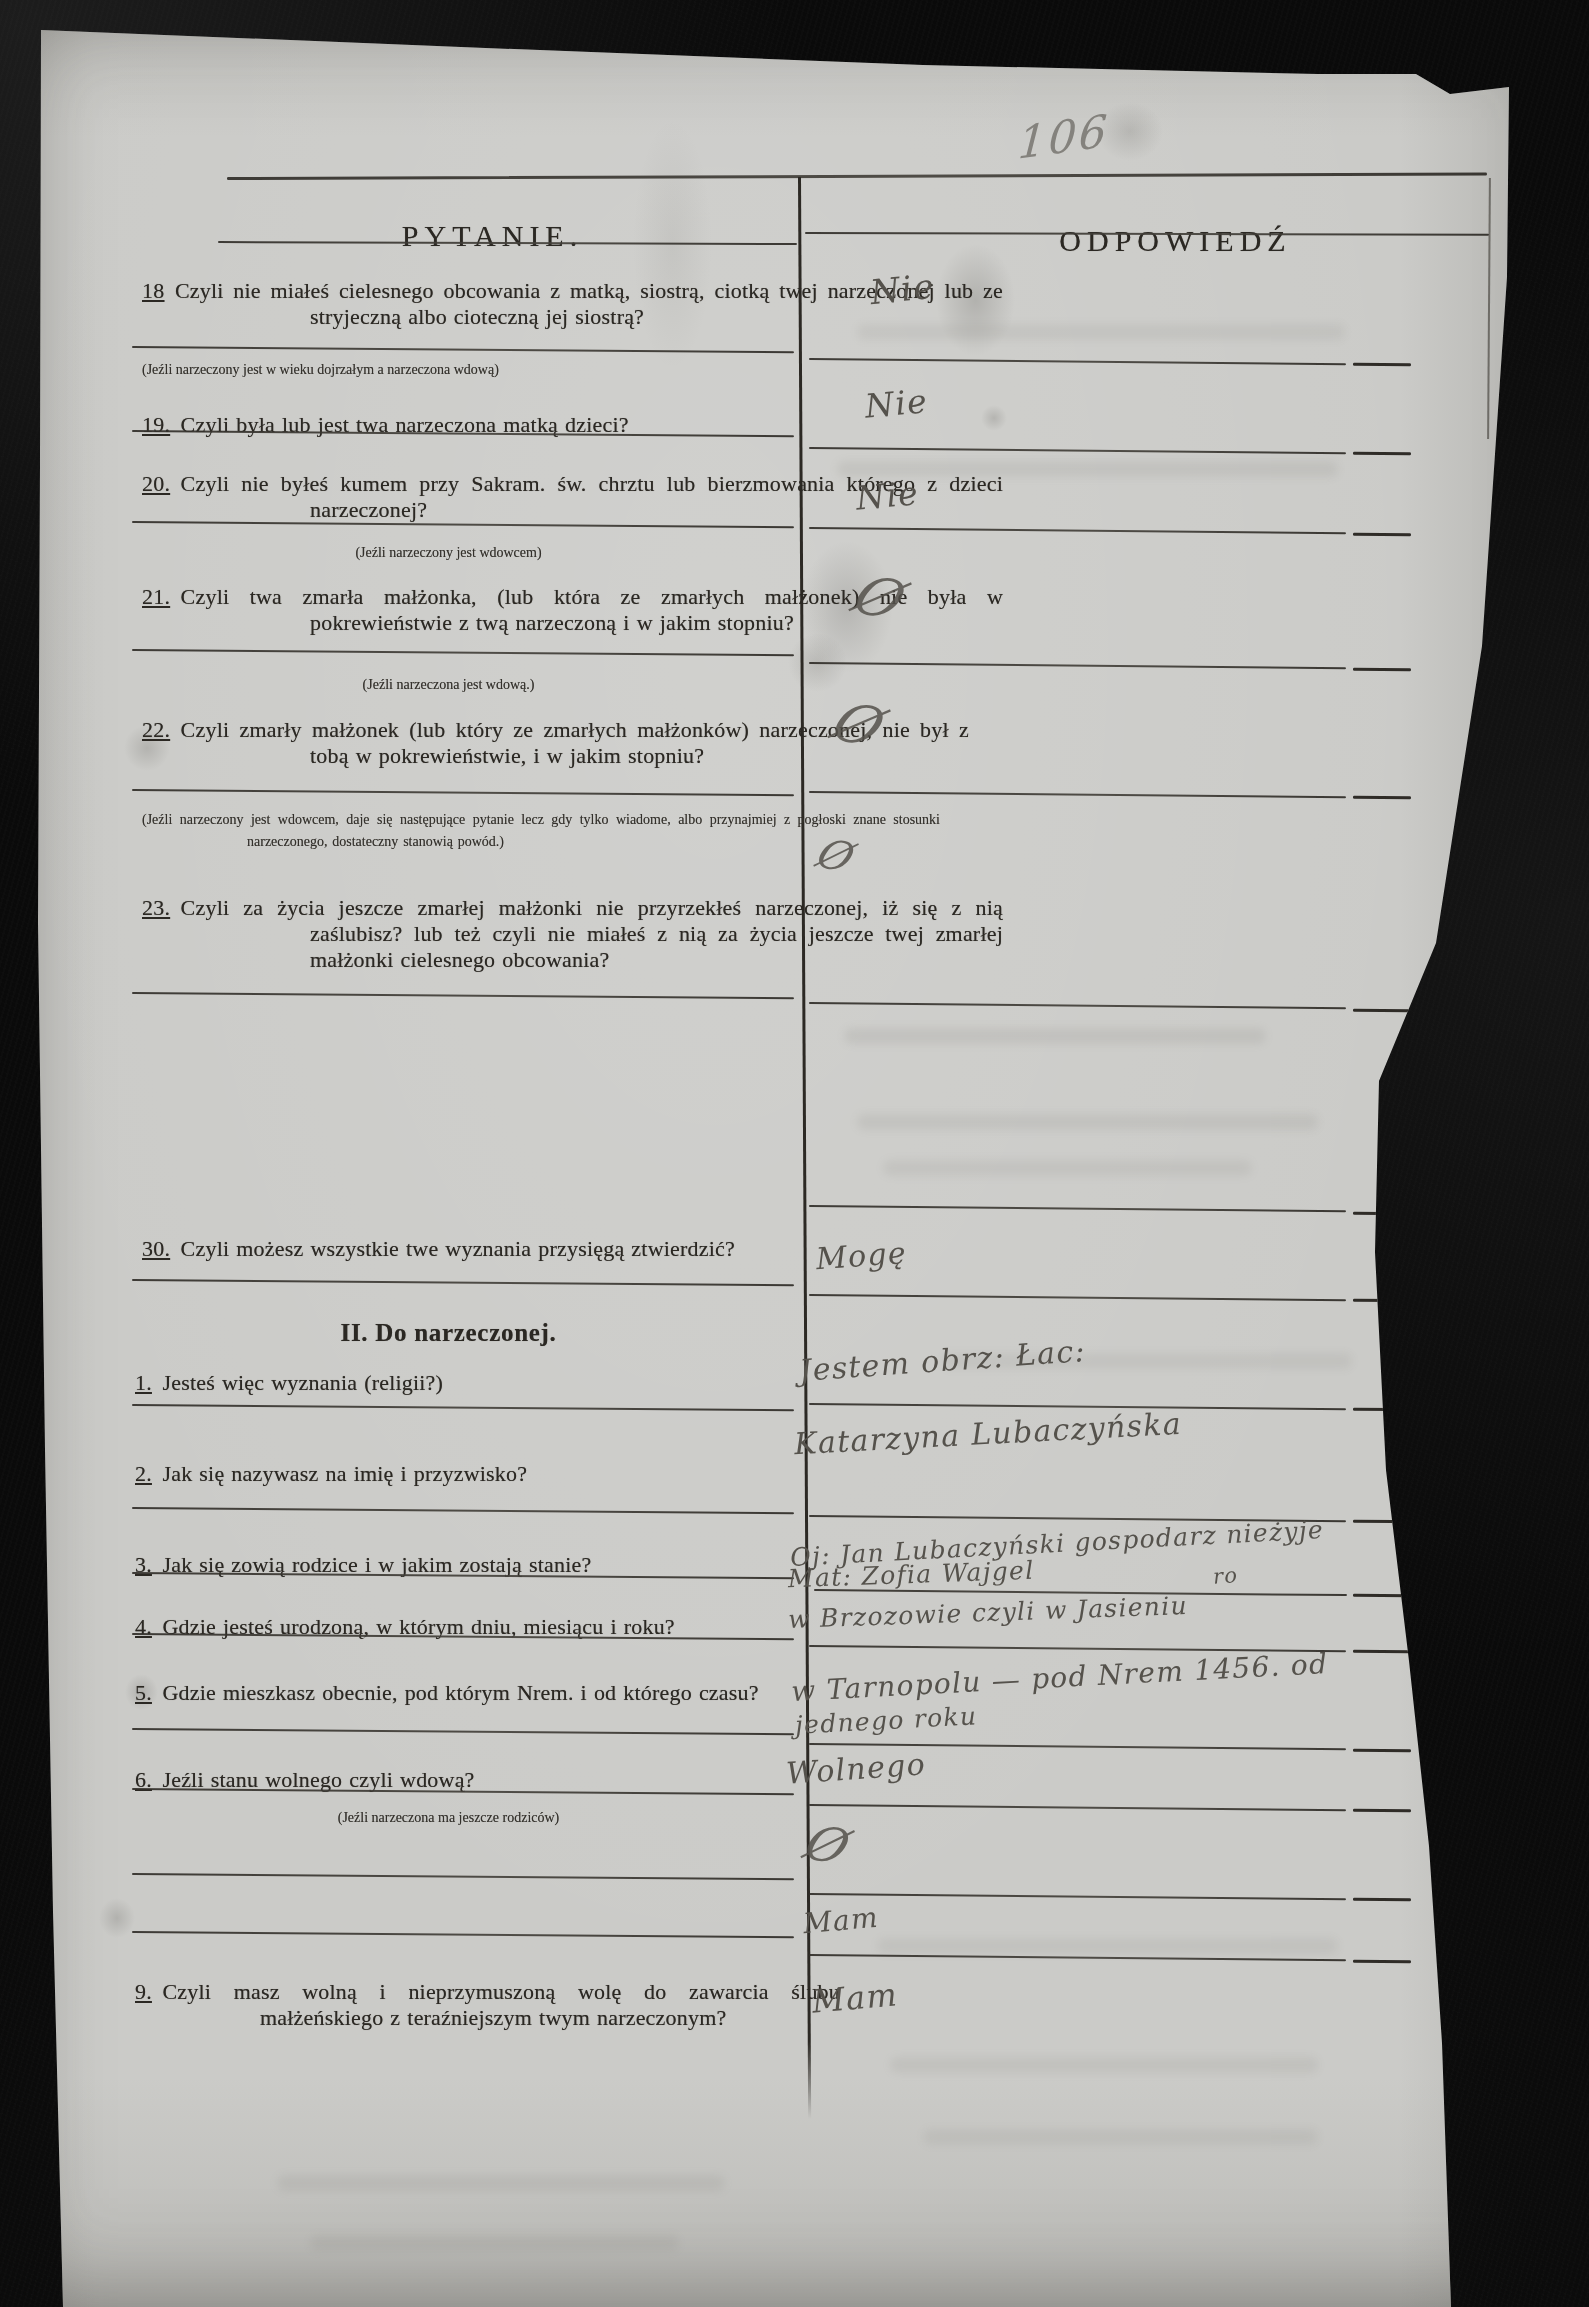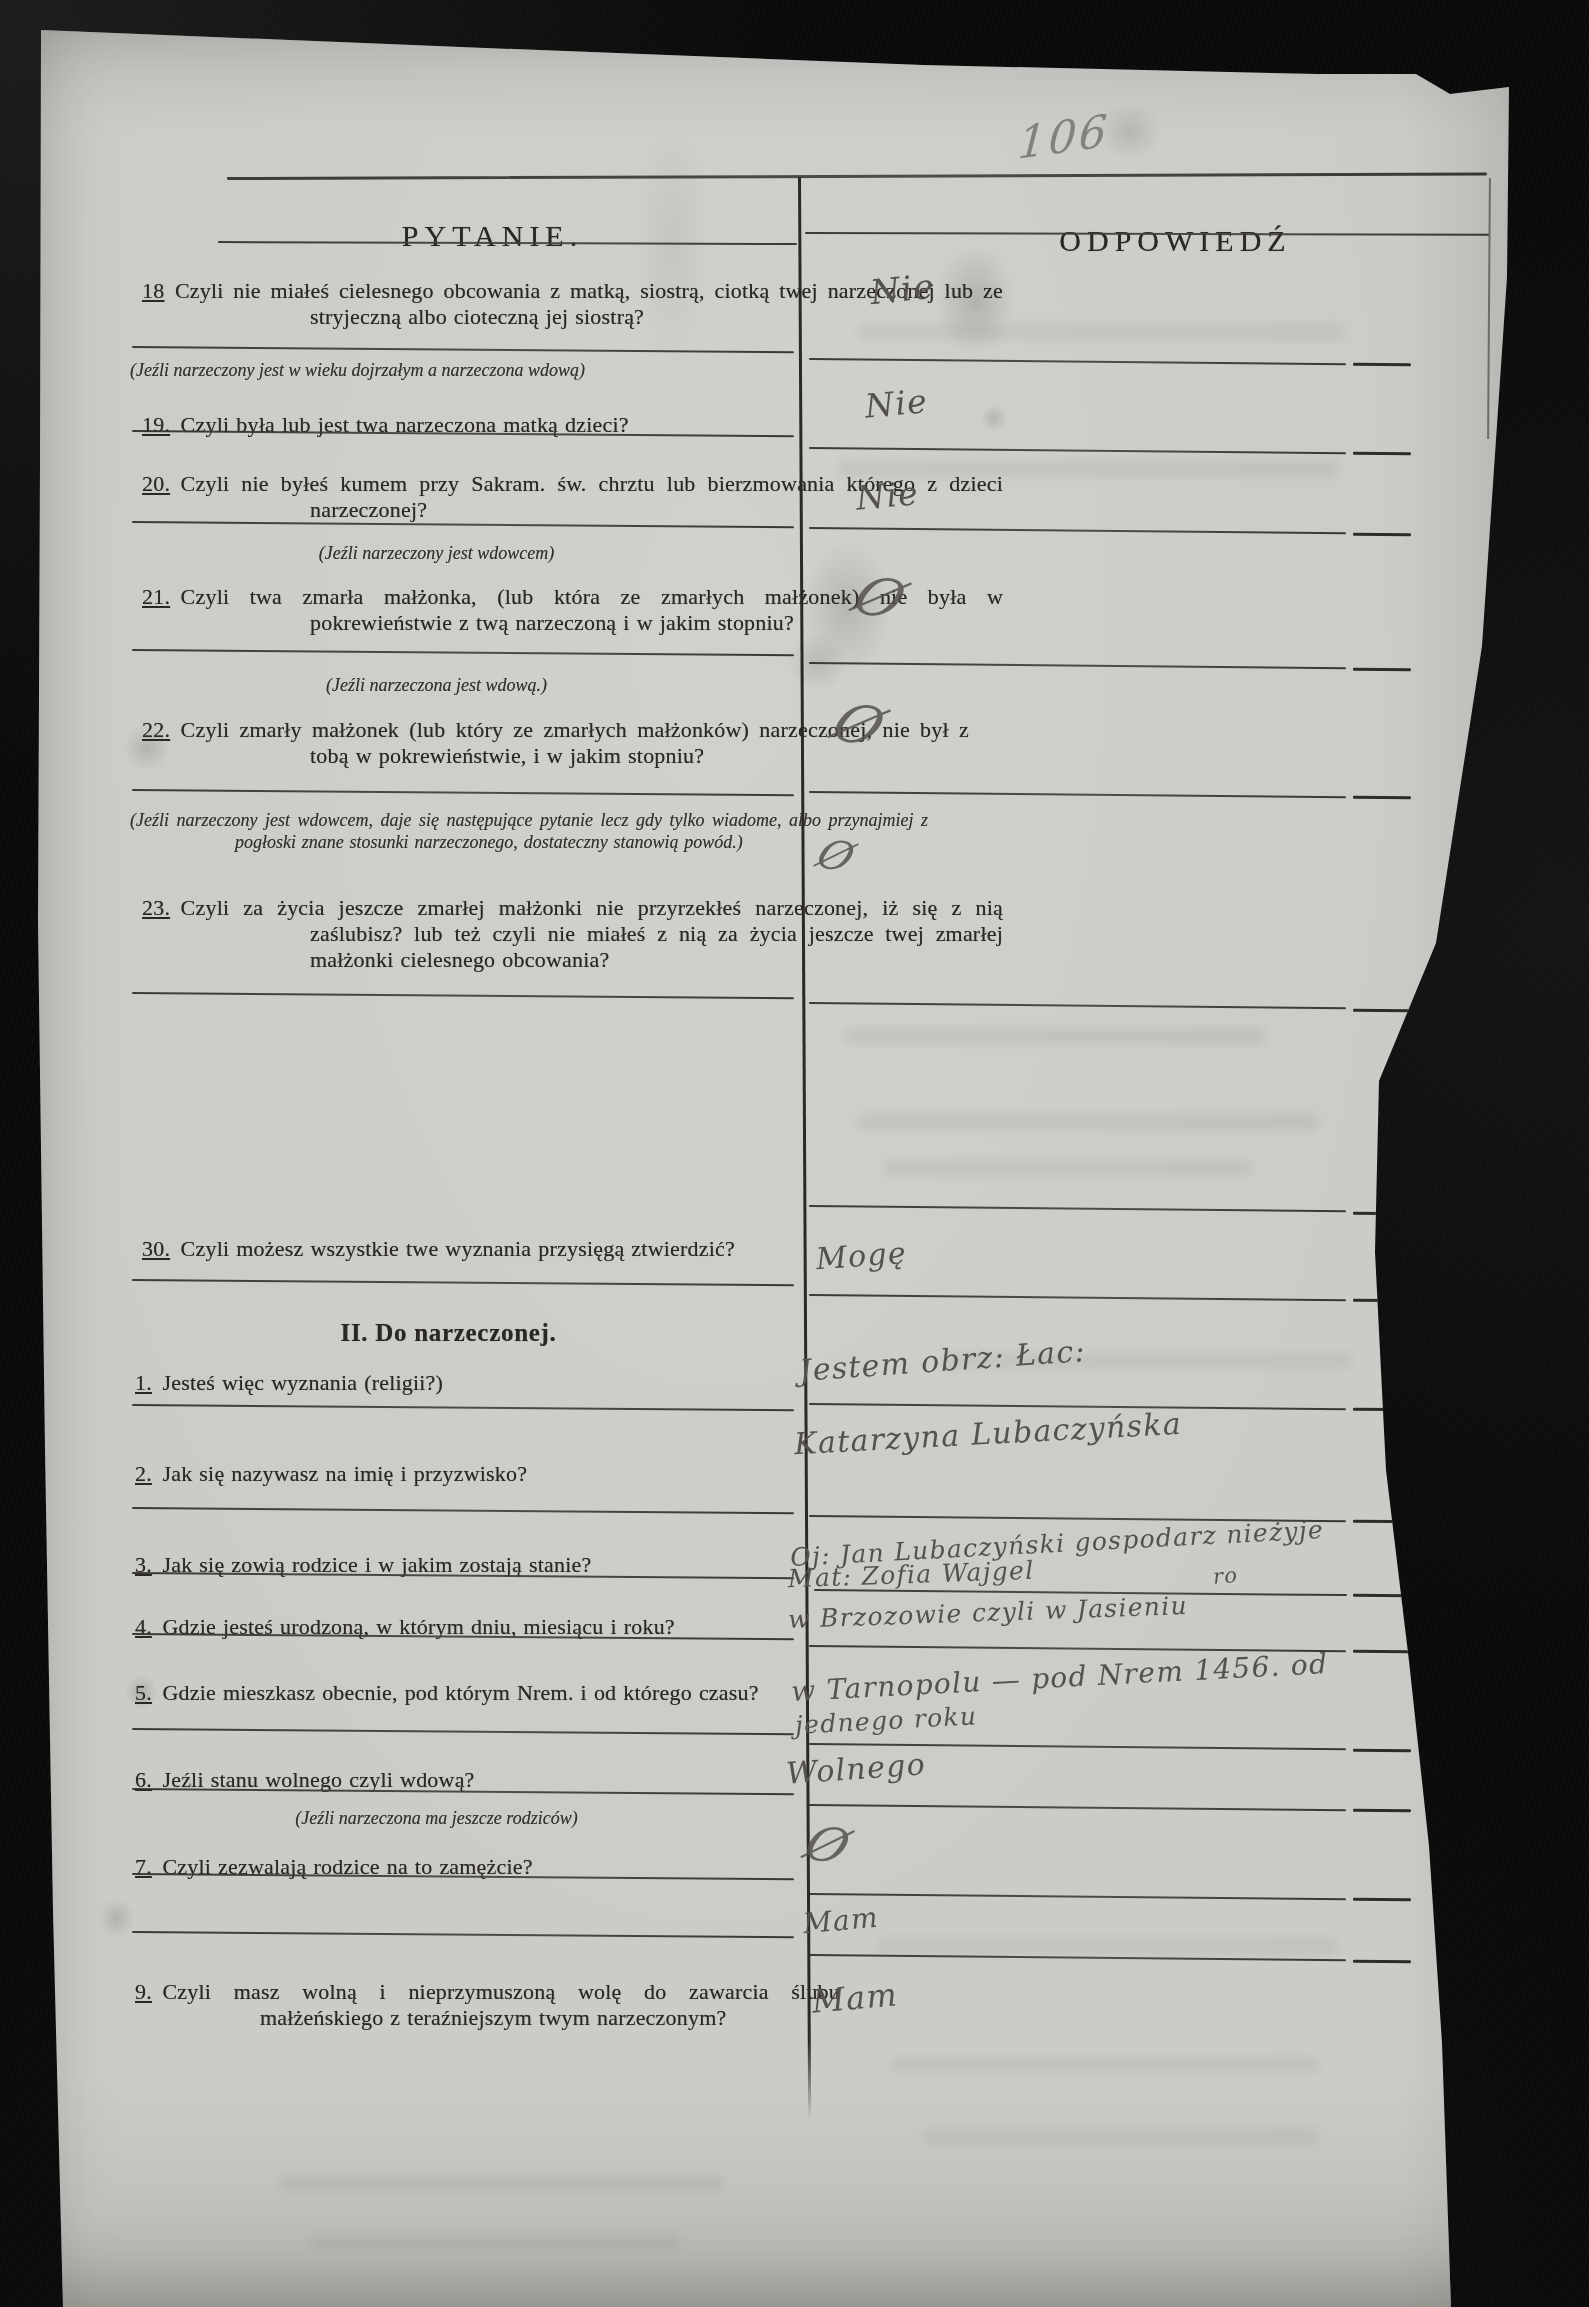--- a/index.html
+++ b/index.html
@@ -30,21 +30,21 @@
   .vignette{position:absolute;inset:0;box-shadow:inset 0 0 99px rgba(62,60,54,.55);}
 
   
   .print{color:#2b2823;text-shadow:0 0 0.7px rgba(43,40,35,.55);margin-top:24px;}
   .hdr{position:absolute;text-align:center;font-size:30px;letter-spacing:6px;}
   .q-block{position:absolute;left:102px;width:693px;font-size:22px;line-height:26px;
     text-align:justify;word-spacing:1.3px;letter-spacing:0.2px;
     padding-left:208px;text-indent:-168px;}
   .q2{padding-left:158px;text-indent:-125px;}
   .q-num{margin-right:10.5px;text-decoration:underline;}
-  .note{position:absolute;left:90px;width:693px;font-style:italic;font-size:18px;
+  .note{position:absolute;left:102px;width:693px;font-size:14px;
     line-height:22px;color:#34312c;text-shadow:0 0 0.5px rgba(50,47,42,.5);}
   .note-center{text-align:center;}
   .note-block{padding-left:145px;text-indent:-105px;text-align:justify;word-spacing:1.3px;}
   .sec-heading{position:absolute;left:102px;width:693px;text-align:center;
     font-weight:bold;font-size:25px;letter-spacing:0.7px;}
 
   
   .rule{position:absolute;height:2px;border-radius:1.3px;opacity:.92;
     background:linear-gradient(to right,#312e29,#44413b 55%,#2e2b26);
     transform-origin:left center;}
@@ -173,23 +173,20 @@
     <span class="q-num">5.</span><span>Gdzie mieszkasz obecnie, pod którym Nrem. i od którego czasu?</span>
   </div>
   <div class="rule rule-l" style="top:1728px"></div>
 
   <div class="q-block q2 print" style="top:1743px">
     <span class="q-num">6.</span><span>Jeźli stanu wolnego czyli wdową?</span>
   </div>
   <div class="rule rule-l" style="top:1788px"></div>
 
   <div class="note note-center" style="top:1807px">(Jeźli narzeczona ma jeszcze rodziców)</div>
-  <div class="q-block q2 print" style="top:1830px">
-    <span class="q-num">7.</span><span>Czyli zezwalają rodzice na to zamężcie?</span>
-  </div>
   <div class="rule rule-l" style="top:1873px"></div>
 
   <div class="rule rule-l" style="top:1931px"></div>
 
   <div class="q-block q2 print" style="top:1955px;width:580px">
     <span class="q-num">9.</span><span>Czyli masz wolną i nieprzymuszoną wolę do zawarcia ślubu małżeńskiego z teraźniejszym twym narzeczonym?</span>
   </div>
 
   <div class="rule rule-r" style="top:358px"></div>
       <div class="rule-stub" style="top:363px"></div>

